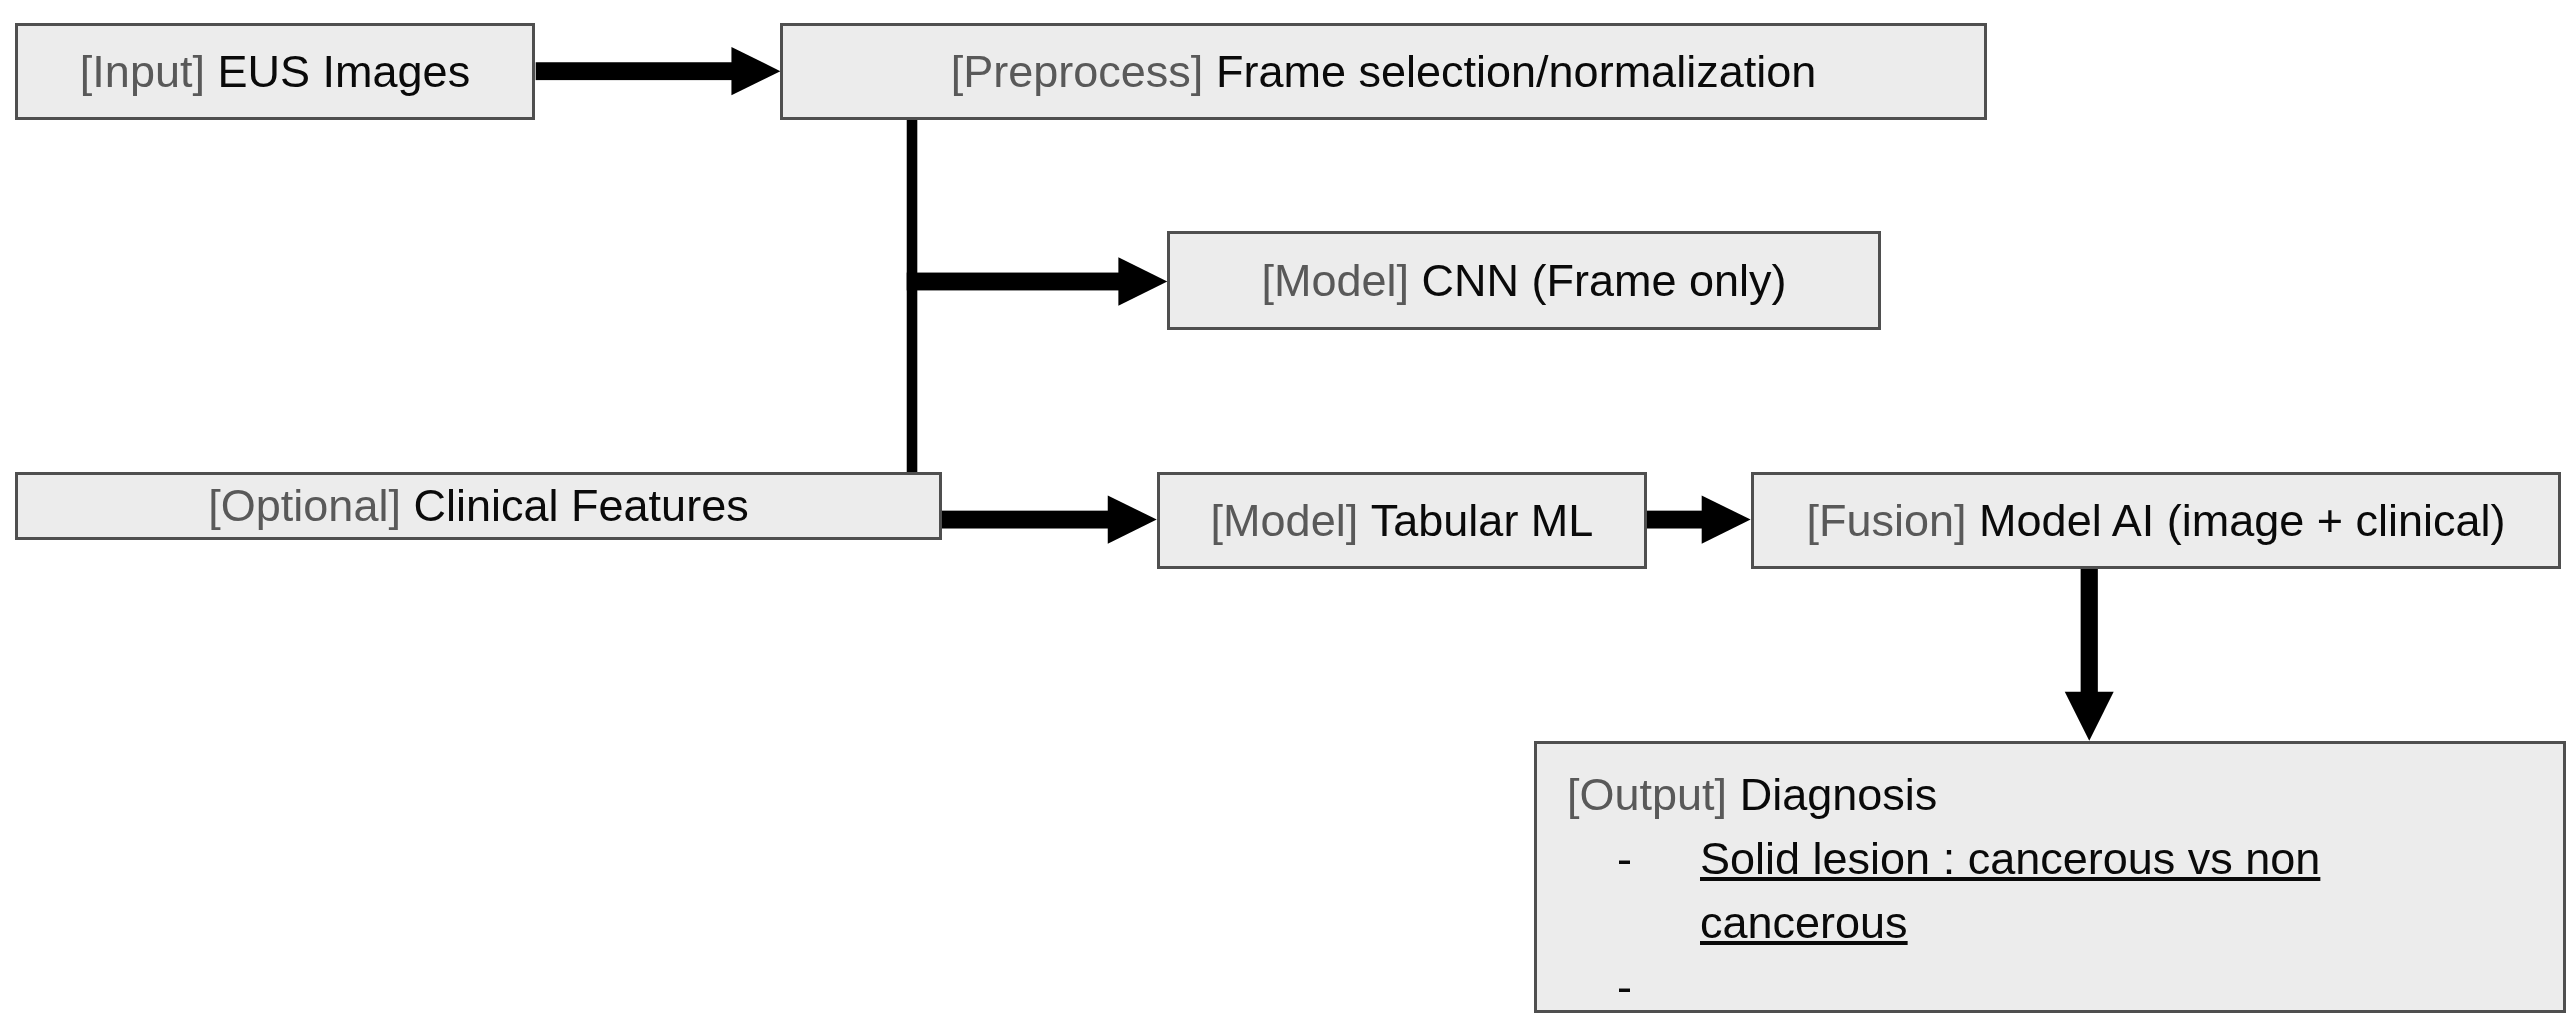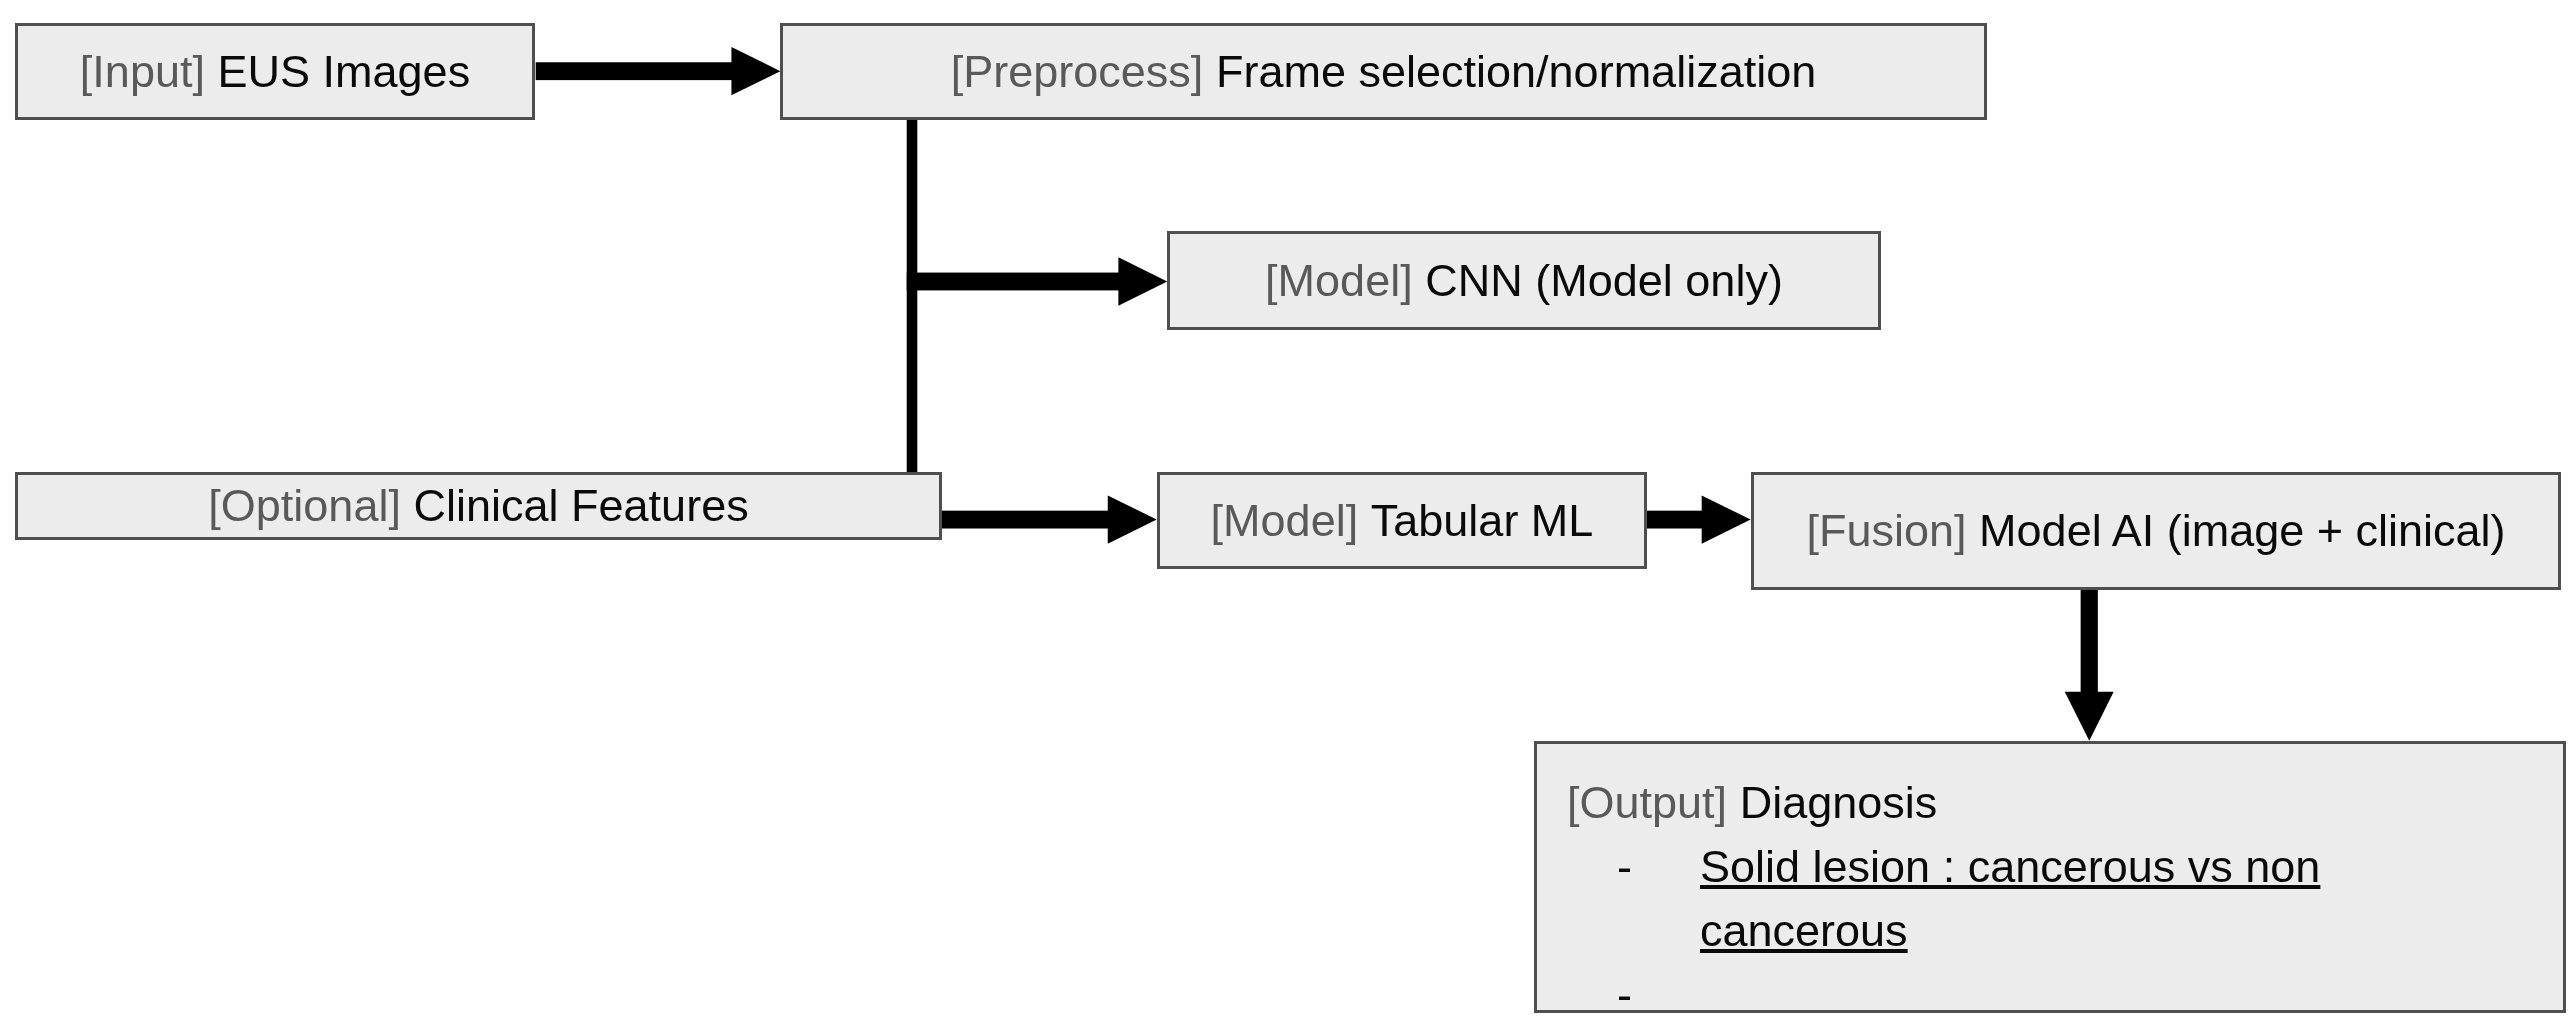--- a/index.html
+++ b/index.html
@@ -39,21 +39,21 @@
     white-space:nowrap;
   }
   .prefix{color:var(--prefix-color);margin-right:12.6px;}
   .label{color:var(--text-color);}
   .box--output{
     display:block;
     white-space:normal;
     padding:18.5px 26.5px 0 30px;
     text-align:left;
   }
-  .out-title{line-height:64px;margin-top:8px;}
+  .out-title{line-height:64px;}
   .bullet{display:flex;line-height:64px;}
   .bullet .dash{flex:0 0 83px;margin-left:50px;color:var(--text-color);}
   .bullet .btext{max-width:741px;color:var(--text-color);text-decoration:underline;}
 </style>
 </head>
 <body>
 
 <div class="canvas">
 
   <svg class="arrows" viewBox="0 0 3895 1539" aria-hidden="true">
@@ -87,34 +87,34 @@
       <span class="label">EUS Images</span>
   </div>
 
   <div class="box" style="left:780px;top:23px;width:1207px;height:97px">
     <span class="prefix">[Preprocess]</span>
       <span class="label">Frame selection/normalization</span>
   </div>
 
   <div class="box" style="left:1167px;top:231px;width:714px;height:99px">
     <span class="prefix">[Model]</span>
-      <span class="label">CNN (Model only)</span>
+      <span class="label">CNN (Frame only)</span>
   </div>
 
   <div class="box" style="left:15px;top:472px;width:927px;height:68px">
     <span class="prefix">[Optional]</span>
       <span class="label">Clinical Features</span>
   </div>
 
   <div class="box" style="left:1157px;top:472px;width:490px;height:97px">
     <span class="prefix">[Model]</span>
       <span class="label">Tabular ML</span>
   </div>
 
-  <div class="box" style="left:1751px;top:472px;width:810px;height:118px">
+  <div class="box" style="left:1751px;top:472px;width:810px;height:97px">
     <span class="prefix">[Fusion]</span>
       <span class="label">Model AI (image + clinical)</span>
   </div>
 
   <div class="box box--output" style="left:1534px;top:741px;width:1032px;height:272px">
     <div class="out-title">
       <span class="prefix">[Output]</span><span class="label">Diagnosis</span>
     </div>
     <div class="bullet">
       <span class="dash">-</span>

